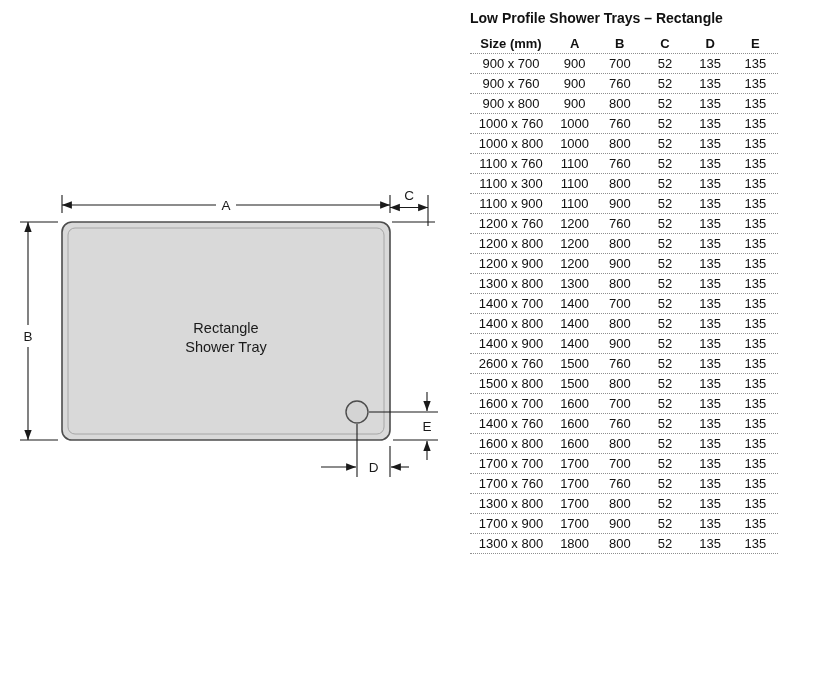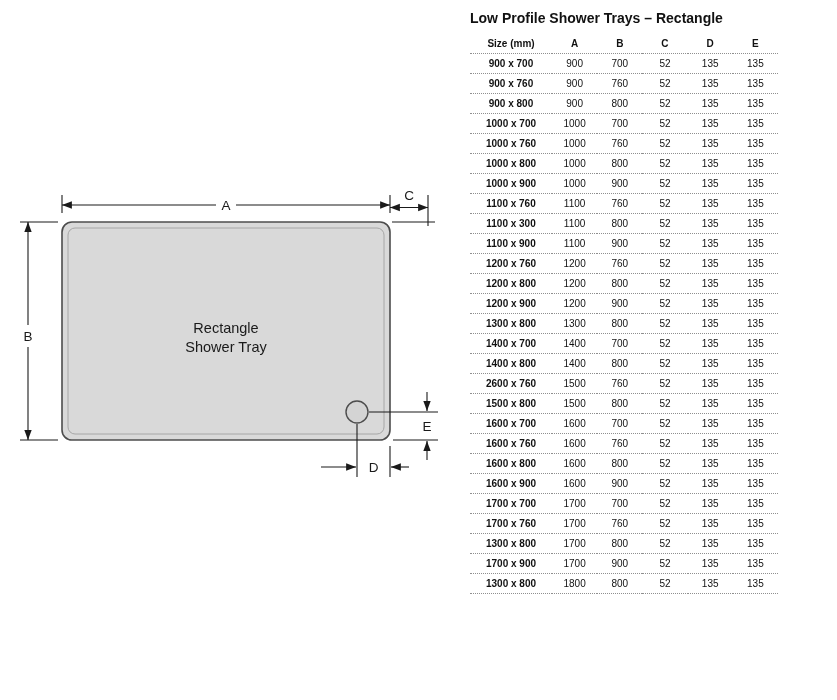--- a/index.html
+++ b/index.html
@@ -16,29 +16,29 @@
   .dim-label { font-size:13.5px; }
   .tray-label { font-size:14.5px; fill:#3a3a3a; }
   .dl { stroke:#1a1a1a; stroke-width:1.1; fill:none; }
 
   .spec { position:absolute; left:470px; top:10px; width:308px; }
   .spec-title {
     font-size:14px; font-weight:bold; margin:0 0 8px 0; color:#111;
   }
   table.spec-table {
     width:308px; border-collapse:collapse; table-layout:fixed;
-    font-size:10px; color:#111;
+    font-size:13px; color:#111;
   }
   table.spec-table th, table.spec-table td {
     height:19px; padding:0; text-align:center; vertical-align:middle;
     border-bottom:1px dotted #8f8f8f; font-weight:normal; overflow:hidden;
     white-space:nowrap;
   }
   table.spec-table th { font-weight:bold; }
-  table.spec-table td.size { font-weight:bold; }
+  table.spec-table td.size { font-weight:normal; }
 </style>
 </head>
 <body>
 
 <div class="page">
 
   <svg class="diagram" width="470" height="520" viewBox="0 0 470 520" aria-hidden="true">
     <defs>
       <marker id="ah" viewBox="0 0 10 10" refX="10" refY="5" markerWidth="9" markerHeight="9" orient="auto-start-reverse">
         <path d="M0,1.3 L10,5 L0,8.7 Z" fill="#1a1a1a"></path>
@@ -137,55 +137,39 @@
 
       <tr>
         <td class="size">900 x 800</td>
         <td>900</td>
         <td>800</td>
         <td>52</td>
         <td>135</td>
         <td>135</td>
       </tr>
 
-      <tr>
-        <td class="size">1000 x 700</td>
-        <td>1000</td>
-        <td>700</td>
-        <td>52</td>
-        <td>135</td>
-        <td>135</td>
-      </tr>
 
       <tr>
         <td class="size">1000 x 760</td>
         <td>1000</td>
         <td>760</td>
         <td>52</td>
         <td>135</td>
         <td>135</td>
       </tr>
 
       <tr>
         <td class="size">1000 x 800</td>
         <td>1000</td>
         <td>800</td>
         <td>52</td>
         <td>135</td>
         <td>135</td>
       </tr>
 
-      <tr>
-        <td class="size">1000 x 900</td>
-        <td>1000</td>
-        <td>900</td>
-        <td>52</td>
-        <td>135</td>
-        <td>135</td>
-      </tr>
 
       <tr>
         <td class="size">1100 x 760</td>
         <td>1100</td>
         <td>760</td>
         <td>52</td>
         <td>135</td>
         <td>135</td>
       </tr>
 
@@ -255,20 +239,28 @@
 
       <tr>
         <td class="size">1400 x 800</td>
         <td>1400</td>
         <td>800</td>
         <td>52</td>
         <td>135</td>
         <td>135</td>
       </tr>
 
+      <tr>
+        <td class="size">1400 x 900</td>
+        <td>1400</td>
+        <td>900</td>
+        <td>52</td>
+        <td>135</td>
+        <td>135</td>
+      </tr>
 
 
       <tr>
         <td class="size">2600 x 760</td>
         <td>1500</td>
         <td>760</td>
         <td>52</td>
         <td>135</td>
         <td>135</td>
       </tr>
@@ -286,45 +278,37 @@
       <tr>
         <td class="size">1600 x 700</td>
         <td>1600</td>
         <td>700</td>
         <td>52</td>
         <td>135</td>
         <td>135</td>
       </tr>
 
       <tr>
-        <td class="size">1600 x 760</td>
+        <td class="size">1400 x 760</td>
         <td>1600</td>
         <td>760</td>
         <td>52</td>
         <td>135</td>
         <td>135</td>
       </tr>
 
       <tr>
         <td class="size">1600 x 800</td>
         <td>1600</td>
         <td>800</td>
         <td>52</td>
         <td>135</td>
         <td>135</td>
       </tr>
 
-      <tr>
-        <td class="size">1600 x 900</td>
-        <td>1600</td>
-        <td>900</td>
-        <td>52</td>
-        <td>135</td>
-        <td>135</td>
-      </tr>
 
       <tr>
         <td class="size">1700 x 700</td>
         <td>1700</td>
         <td>700</td>
         <td>52</td>
         <td>135</td>
         <td>135</td>
       </tr>
 

